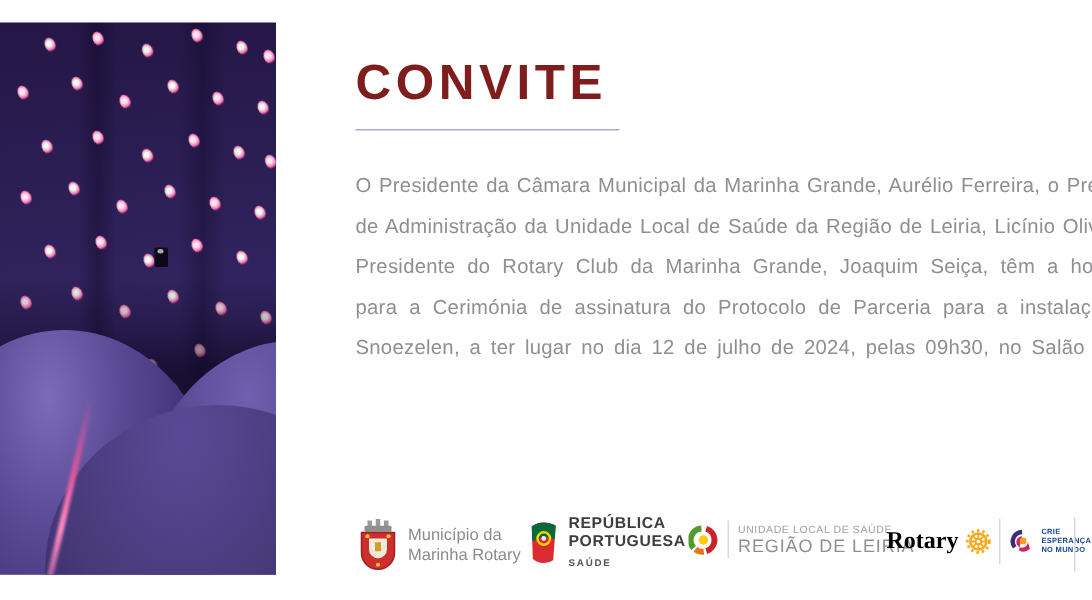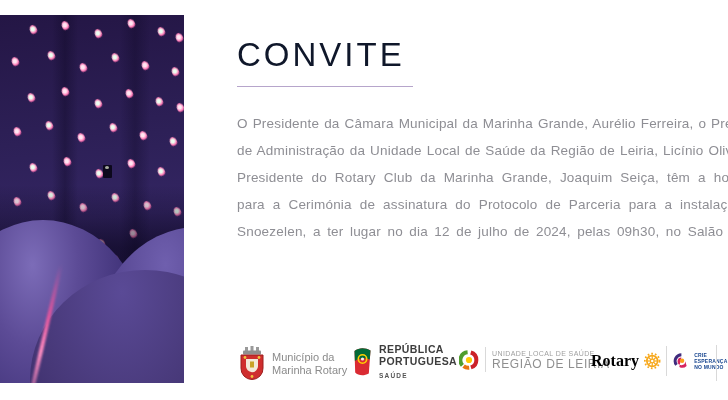--- a/index.html
+++ b/index.html
@@ -27,22 +27,22 @@
     background: radial-gradient(ellipse at 40% 10%, #5a4a96 0%, #473878 45%, #2a1f58 95%); }
   .streak { position: absolute; left: 42px; top: 248px; width: 4px; height: 150px;
     background: linear-gradient(180deg, rgba(255,120,180,0), #e0559d 35%, #ff8ec2 60%, rgba(224,85,157,.15));
     transform: rotate(13deg); filter: blur(1px); }
   .camera { position: absolute; left: 103px; top: 150px; width: 9px; height: 13px;
     background: #0c081c; border-radius: 1px; }
   .camera::after { content: ""; position: absolute; left: 2px; top: 1px; width: 4px; height: 3px;
     background: #cfd8c0; border-radius: 50%; opacity: .8; }
 
   
-  .title { position: absolute; left: 237px; top: 36px; font-size: 33px; font-weight: 400;
-    letter-spacing: 3px; color: #0f172a; }
+  .title { position: absolute; left: 237px; top: 36px; font-size: 33px; font-weight: 700;
+    letter-spacing: 3px; color: #7f1d1d; }
   .title-rule { position: absolute; left: 237px; top: 86px; width: 176px; height: 1px; background: #b6a5cb; }
 
   .body-text { position: absolute; left: 237px; top: 110px; width: 491px; height: 170px; overflow: hidden; }
   .body-line { white-space: nowrap; font-size: 13.5px; line-height: 27px; color: #8e8e94;
     letter-spacing: .2px; word-spacing: 1px; }
   .body-line:nth-child(3), .body-line:nth-child(4) { word-spacing: 4px; }
   .body-line:nth-child(5) { word-spacing: 2.5px; }
 
   
   .logos { position: absolute; left: 0; top: 338px; width: 728px; height: 52px; }

